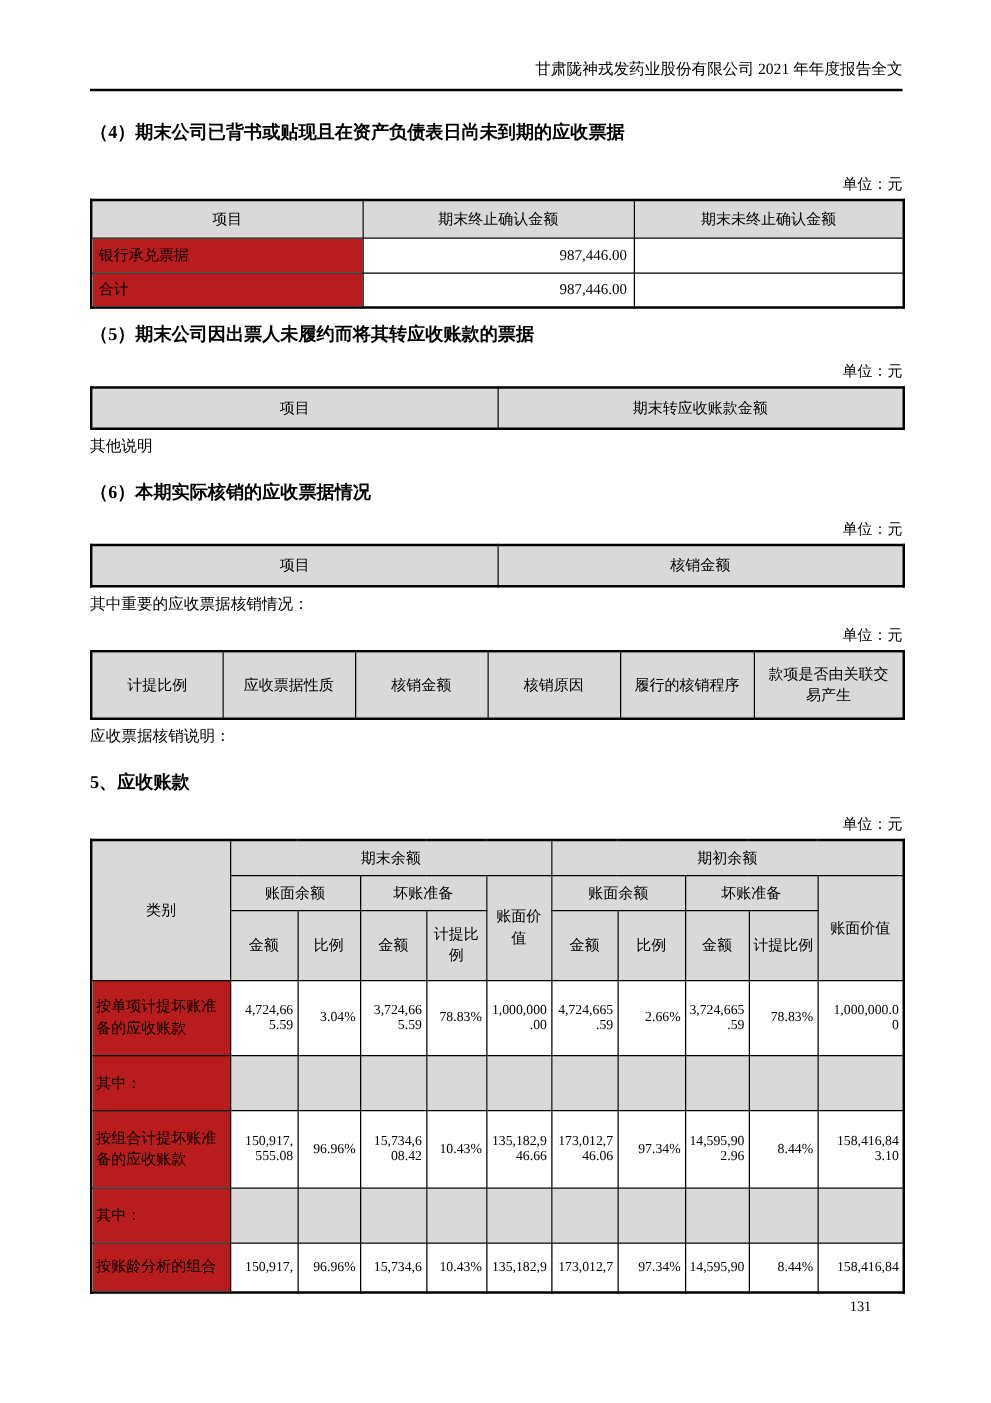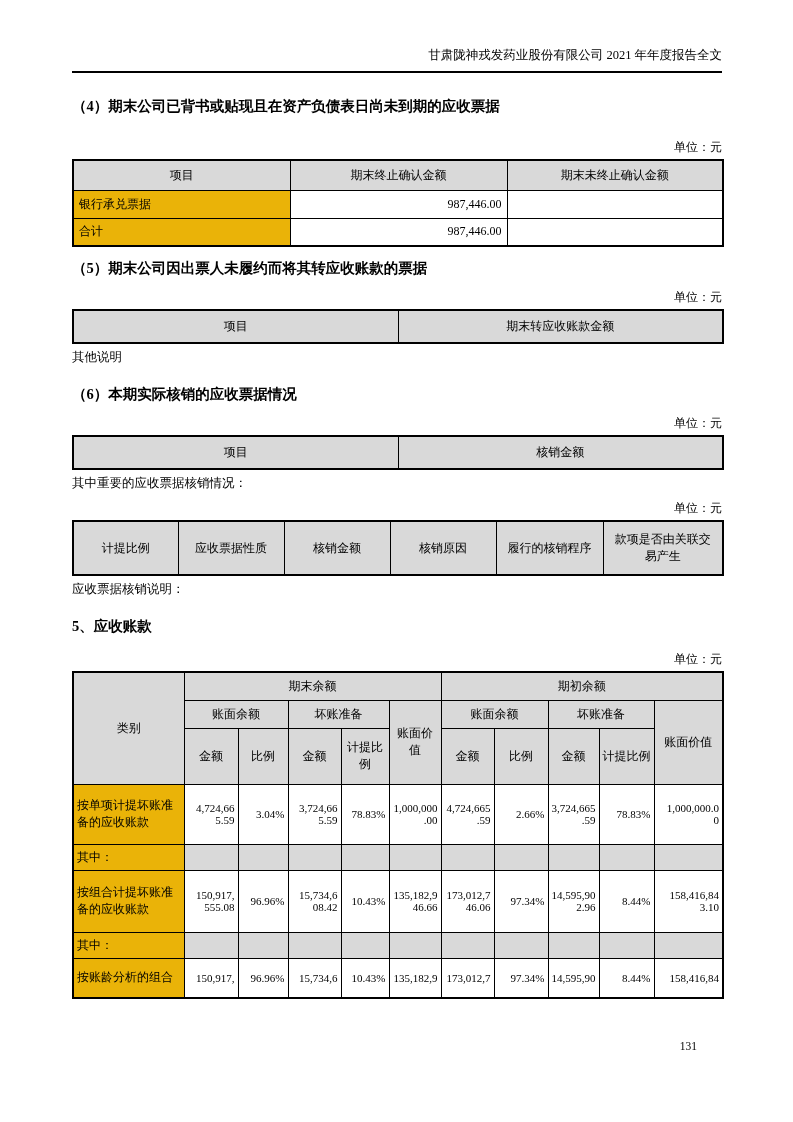--- a/index.html
+++ b/index.html
@@ -52,35 +52,35 @@
   th,td{
     border:1px solid #000;
     font-size:12px;
     font-weight:normal;
     padding:2px 5px;
     box-sizing:border-box;
     overflow:hidden;
     vertical-align:middle;
   }
   th{background:#d9d9d9;text-align:center;}
-  td.lbl{background:#eab308;text-align:left;}
+  td.lbl{background:#b91c1c;text-align:left;}
   td.num{text-align:right;}
   td.grey{background:#d9d9d9;}
   .pre{white-space:pre-line;}
   
   .t1 tr.hd{height:30px;} .t1 tr.dr{height:28px;}
   .t2 tr.hd{height:33px;}
   .t4 tr.hd{height:54px;}
   .bigt th,.bigt td{padding:2px 3px;}
   .bigt td.num{font-size:11px;}
   .bigt tr.h1{height:28px;}
   .bigt tr.h2{height:28px;}
   .bigt tr.h3{height:56px;}
   .bigt tr.r1{height:60px;}
-  .bigt tr.rs{height:26px;}
+  .bigt tr.rs{height:44px;}
   .bigt tr.r2{height:62px;padding-left:47px;}
   .bigt tr.rlast{height:40px;}
   .bigt td.lbl{font-size:12px;}
   .footer-page{
     position:absolute;
     top:1040px;
     right:96px;
     font-size:11.5px;
   }
 </style>

